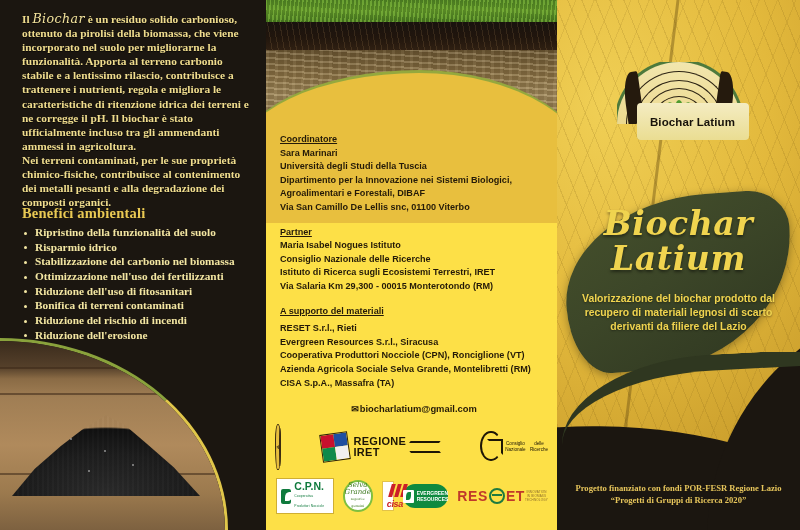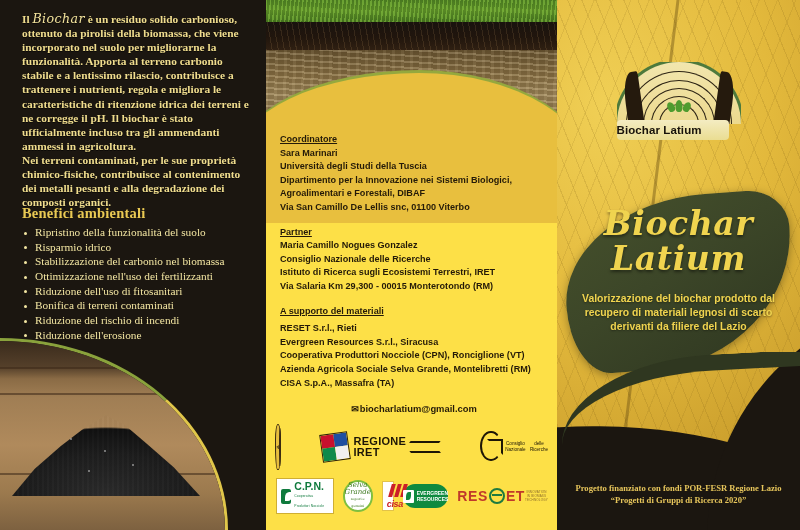--- a/index.html
+++ b/index.html
@@ -10,21 +10,21 @@
   .panel-left{position:absolute;left:0;top:0;width:266px;height:530px;background:#1b1610;overflow:hidden;}
   .body-copy{position:absolute;left:22px;top:12px;width:228px;color:#f0dd8e;
       font-family:"Liberation Serif",serif;font-weight:bold;font-size:11.4px;line-height:14.1px;
       text-shadow:0 1px 0 rgba(0,0,0,.6);}
   .body-copy .script{font-family:"DejaVu Serif",serif;font-style:italic;font-weight:normal;
       font-size:12.6px;letter-spacing:.4px;color:#f3e39c;}
   .para2{margin-top:1px;}
   .bene-title{position:absolute;left:22px;top:205px;color:#e9c953;font-weight:bold;
       font-family:"Liberation Serif",serif;font-size:14.5px;letter-spacing:.2px;}
   .bene-list{position:absolute;left:22px;top:226px;width:232px;margin:0;padding:0;list-style:none;}
-  .bene-list li{position:relative;color:#f3e6a2;font-weight:normal;font-size:11.3px;line-height:13.6px;
+  .bene-list li{position:relative;color:#f3e6a2;font-weight:bold;font-size:11.3px;line-height:13.6px;
       padding-left:13px;margin-bottom:1.1px;font-family:"Liberation Serif",serif;}
   .bene-list li:before{content:"";position:absolute;left:2px;top:5.5px;width:3px;height:3px;
       border-radius:50%;background:#f3e6a2;}
 
   
   .photo-biochar{position:absolute;left:0;top:338px;width:228px;height:192px;overflow:hidden;
       border-top-right-radius:100% 100%;border-right:3px solid #e0c64a;border-top:3px solid #8aa23c;
       box-sizing:border-box;}
   .photo-biochar .wood{position:absolute;inset:0;
       background:
@@ -155,22 +155,22 @@
   .logo-mark .outer{position:absolute;left:50%;bottom:0;transform:translateX(-50%);width:124px;height:62px;
       border:3px solid #4e7a3c;border-bottom:none;border-radius:50% 50% 0 0 / 100% 100% 0 0;
       background:linear-gradient(180deg,#f2e6ae 0%,#ecd98e 100%);}
   .logo-mark .bark-l,.logo-mark .bark-r{position:absolute;bottom:0;width:16px;height:52px;background:#251a0d;}
   .logo-mark .bark-l{left:8px;border-radius:60% 10% 0 0;transform:rotate(-8deg);}
   .logo-mark .bark-r{right:8px;border-radius:10% 60% 0 0;transform:rotate(8deg);}
   .logo-mark .leaves{position:absolute;left:50%;bottom:12px;transform:translateX(-50%);display:flex;gap:1px;align-items:flex-end;}
   .logo-mark .leaves b{display:block;width:7px;height:12px;background:#4e9b2f;border-radius:60% 60% 50% 50%;}
   .logo-mark .leaves b:nth-child(1){transform:rotate(-28deg);height:10px;}
   .logo-mark .leaves b:nth-child(3){transform:rotate(28deg);height:10px;}
-  .logo-mark .plate{position:absolute;left:0;bottom:-2px;width:112px;height:20px;border-radius:4px;
-      background:linear-gradient(180deg,#f4ecc2 0%,#eadd92 100%);display:flex;align-items:center;justify-content:flex-start;}
+  .logo-mark .plate{position:absolute;left:20px;bottom:-2px;width:112px;height:37px;border-radius:4px;
+      background:linear-gradient(180deg,#f4ecc2 0%,#eadd92 100%);display:flex;align-items:center;justify-content:center;}
   .logo-mark .plate span{font-family:"Liberation Sans",sans-serif;font-weight:bold;font-size:11.5px;
       color:#17120a;letter-spacing:.1px;}
 
   .leaf-shape{position:absolute;left:8px;top:196px;width:228px;height:172px;
       background:linear-gradient(150deg,#46512c 0%,#3c4628 45%,#2e3620 100%);
       border-radius:64% 18% 64% 18% / 60% 22% 78% 40%;transform:rotate(-4deg);
       box-shadow:0 2px 10px rgba(0,0,0,.35);}
   .leaf-stem{position:absolute;left:-6px;top:352px;width:250px;height:120px;overflow:hidden;}
   .leaf-stem:before{content:"";position:absolute;left:10px;top:4px;width:250px;height:120px;
       border-top:16px solid #2f3720;border-radius:62% 0 0 0;transform:rotate(-3deg);}
@@ -236,21 +236,21 @@
       <div class="blk">
         <span class="hd">Coordinatore</span>
         <span>Sara Marinari</span><br>
         <span>Università degli Studi della Tuscia</span><br>
         <span>Dipartimento per la Innovazione nei Sistemi Biologici,</span><br>
         <span>Agroalimentari e Forestali, DIBAF</span><br>
         <span>Via San Camillo De Lellis snc, 01100 Viterbo</span>
       </div>
       <div class="blk">
         <span class="hd">Partner</span>
-        <span>Maria Camillo Nogues Gonzalez</span><br>
+        <span>Maria Isabel Nogues Istituto</span><br>
         <span>Consiglio Nazionale delle Ricerche</span><br>
         <span>Istituto di Ricerca sugli Ecosistemi Terrestri, IRET</span><br>
         <span>Via Salaria Km 29,300 - 00015 Monterotondo (RM)</span>
       </div>
       <div class="blk">
         <span class="hd" style="margin-bottom:4px;">A supporto del materiali</span>
         <span>RESET S.r.l., Rieti</span><br>
         <span>Evergreen Resources S.r.l., Siracusa</span><br>
         <span>Cooperativa Produttori Nocciole (CPN), Ronciglione (VT)</span><br>
         <span>Azienda Agricola Sociale Selva Grande, Montelibretti (RM)</span><br>

